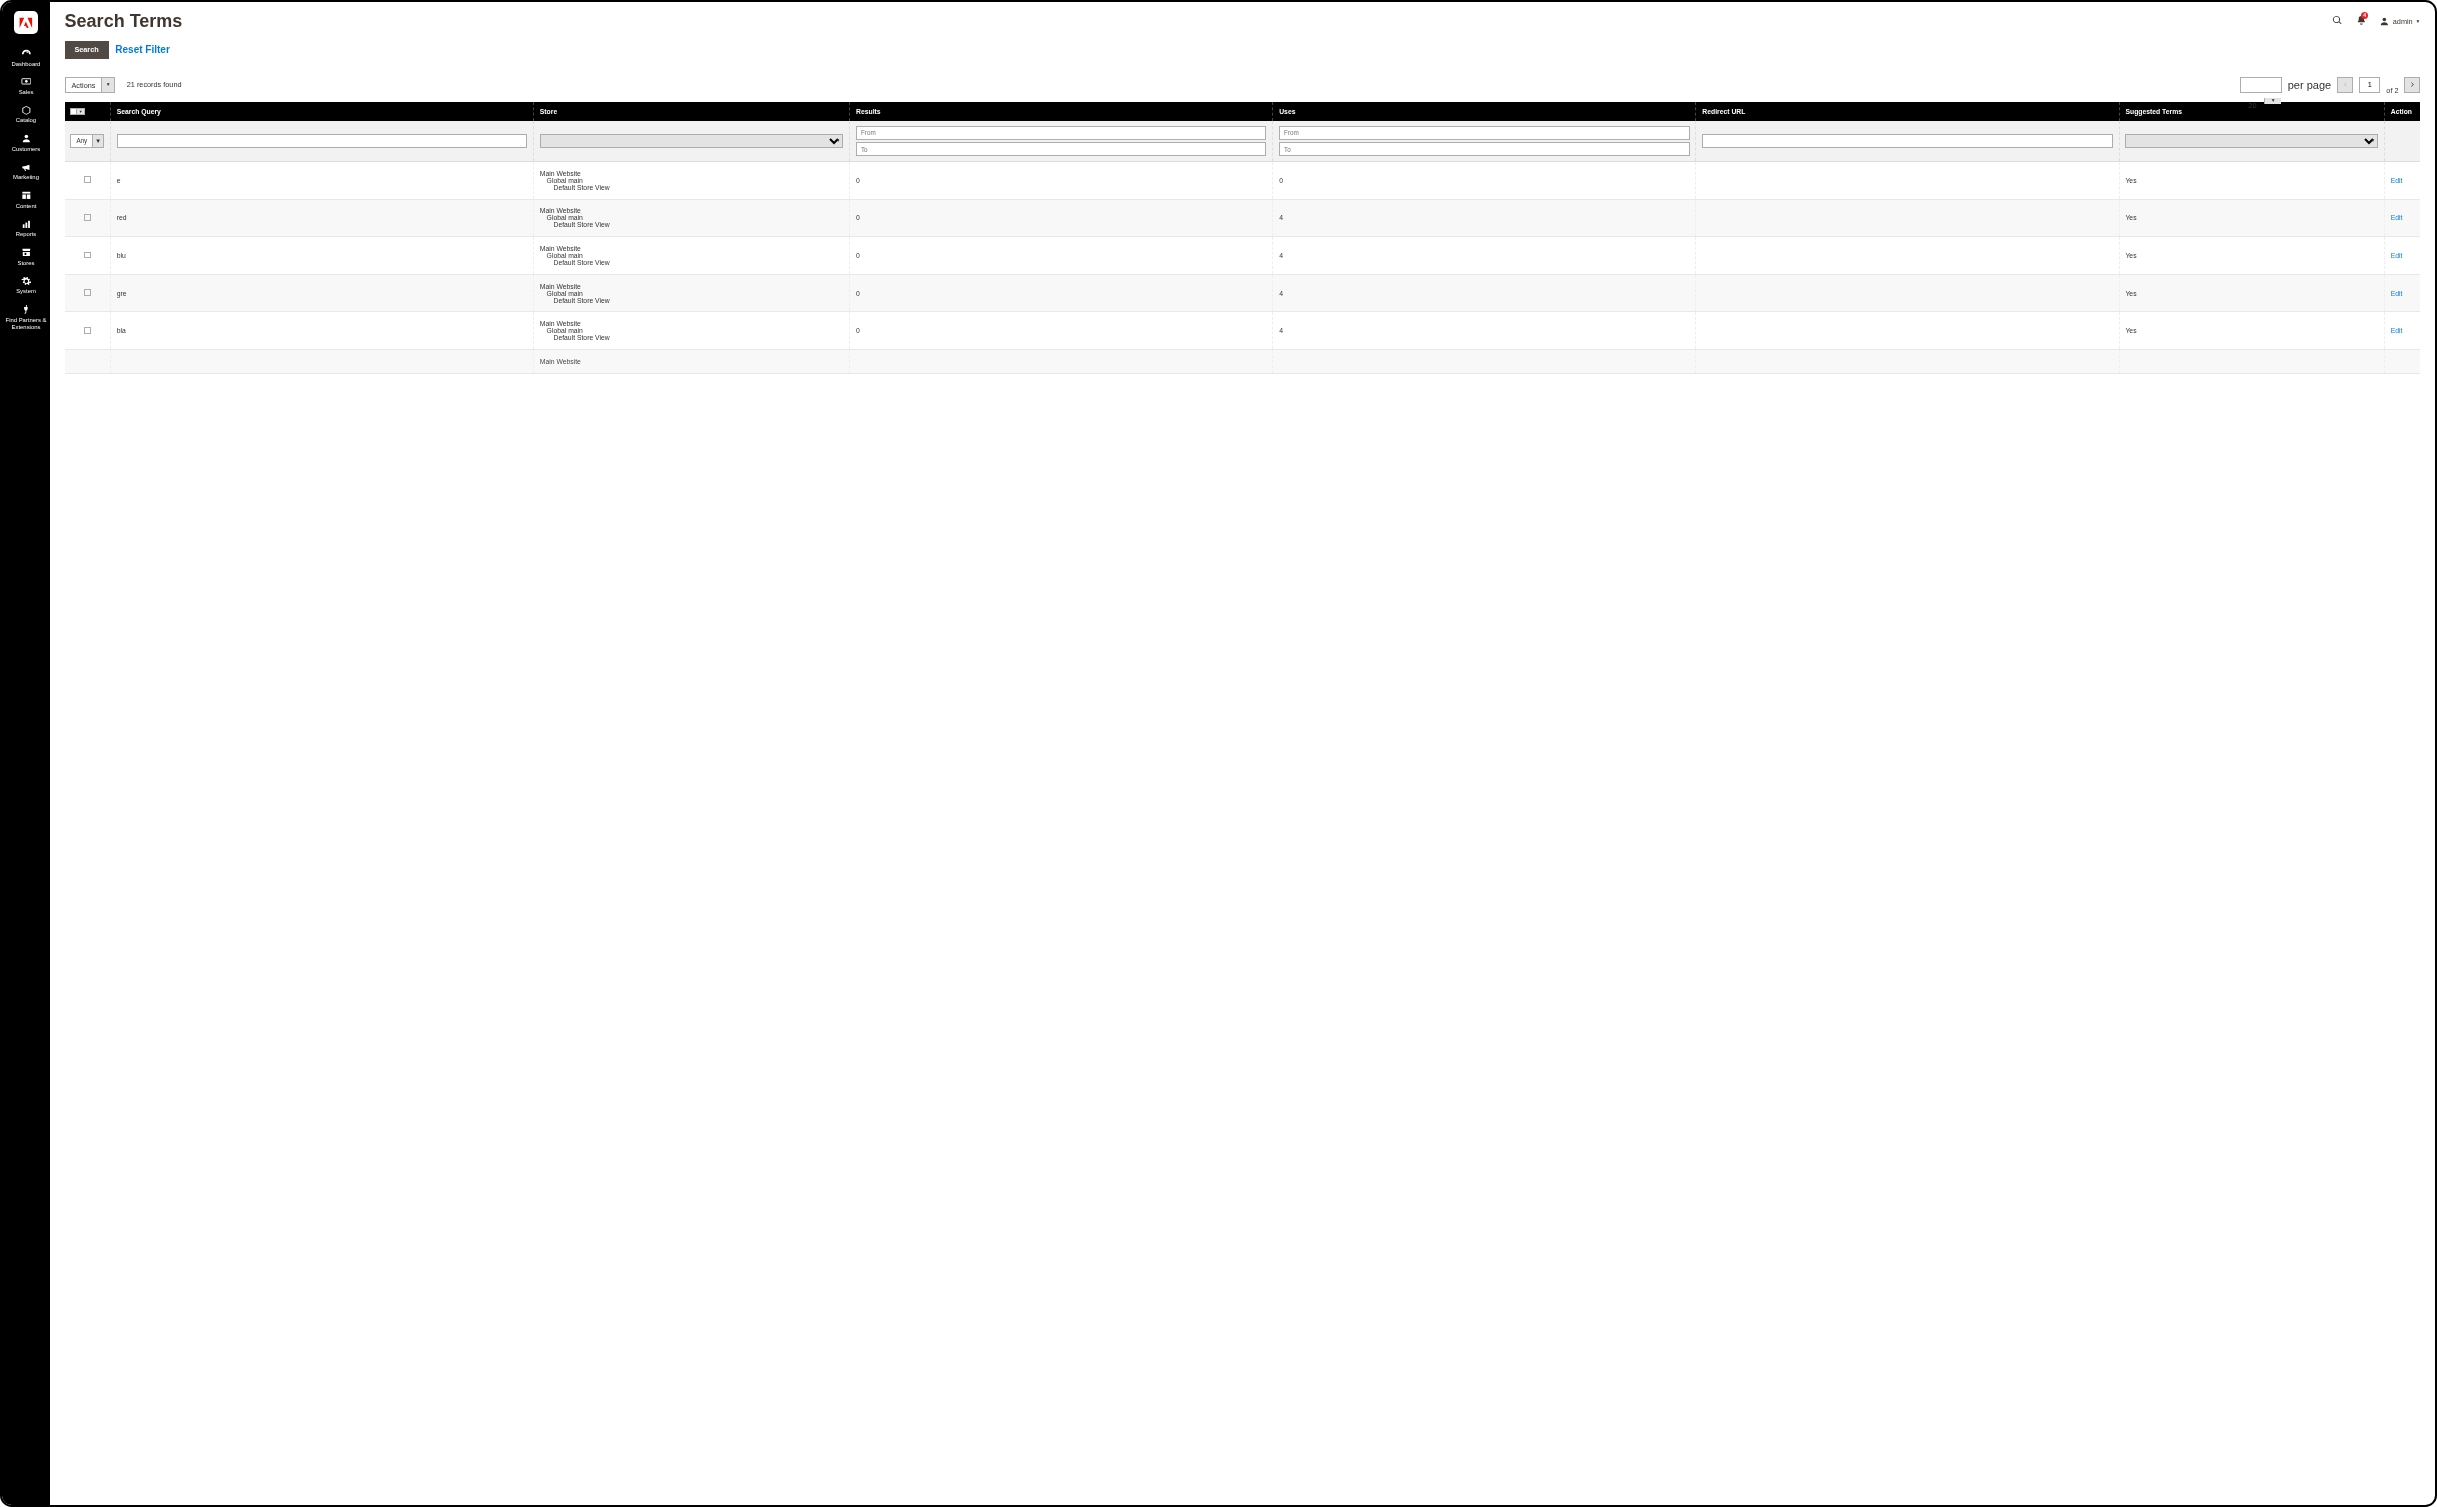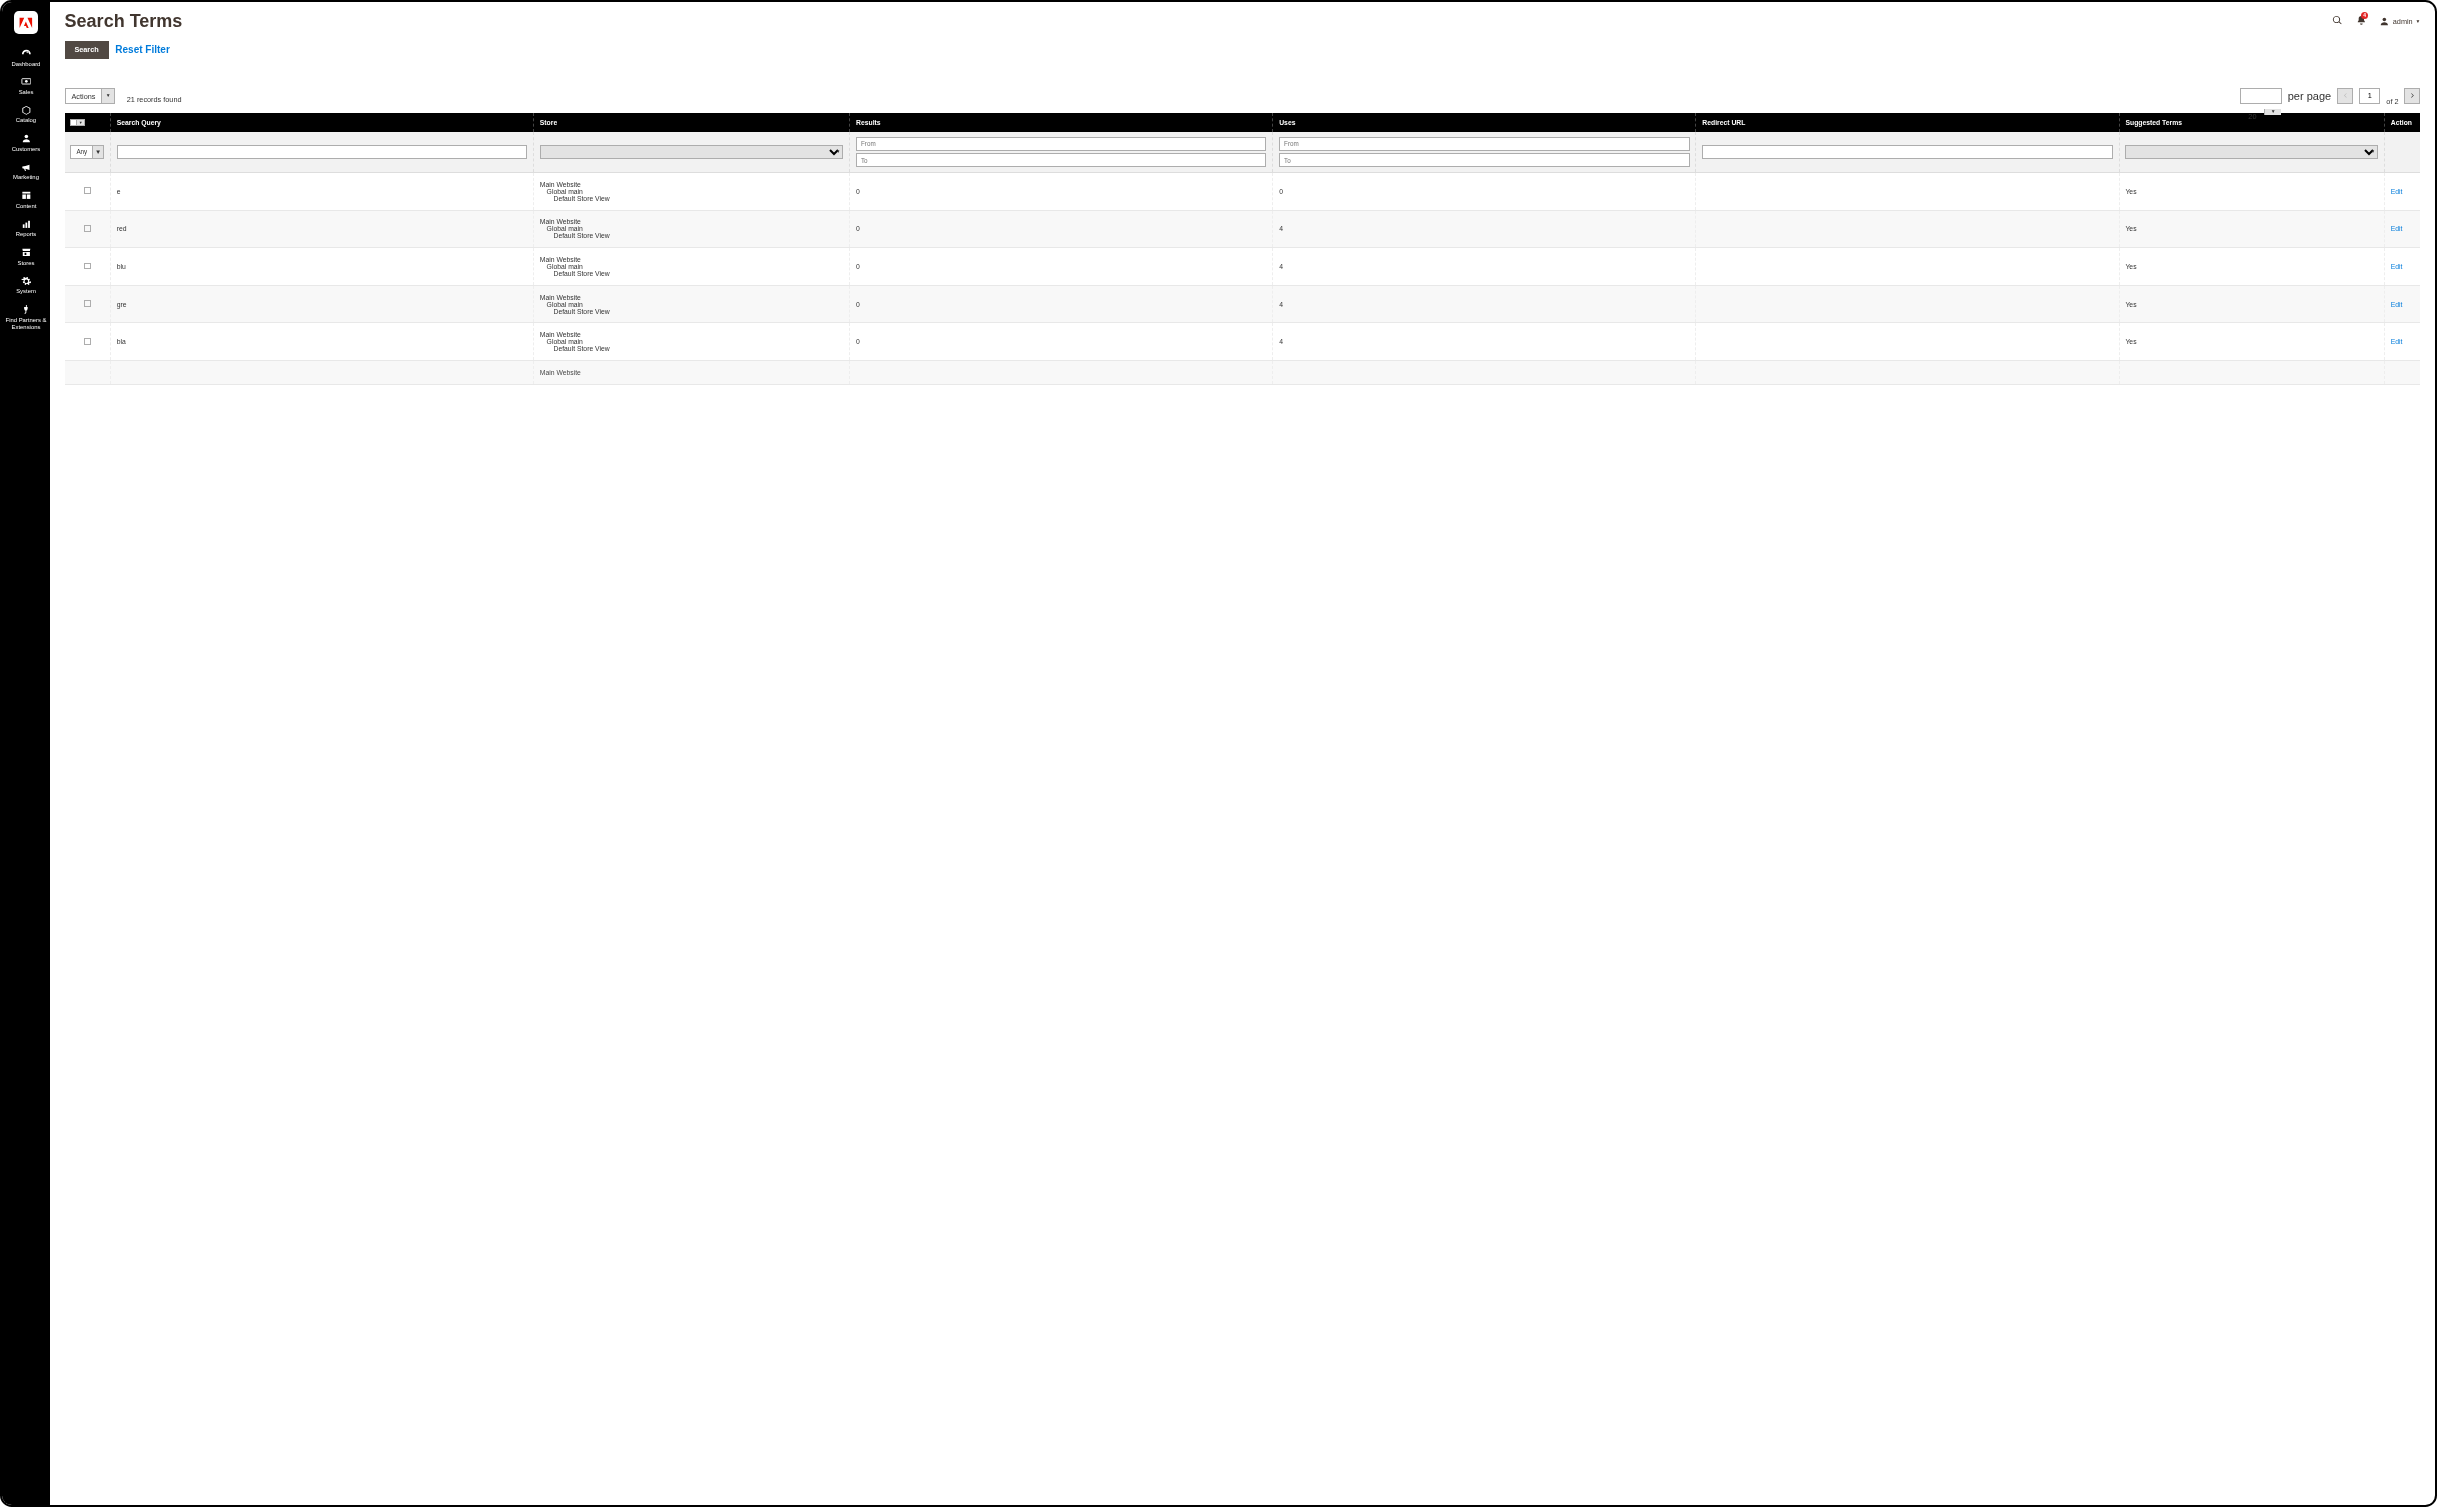--- a/index.html
+++ b/index.html
@@ -109,21 +109,21 @@
   border: none;
   padding: 6.8px 10.7px;
   font-size: 7.8px;
   font-weight: 600;
   cursor: pointer;
 }
 .filter-bar {
   display: flex;
   align-items: center;
   gap: 6.8px;
-  margin-bottom: 26px;
+  margin-bottom: 15px;
 }
 .btn-search {
   background: #514943;
   color: #fff;
   border: none;
   padding: 4.9px 9.8px;
   font-size: 7.3px;
   font-weight: 600;
   cursor: pointer;
 }
@@ -132,21 +132,21 @@
   font-weight: 700;
   cursor: pointer;
   font-size: 10px;
 }
 .grid-controls {
   display: flex;
   align-items: center;
   justify-content: space-between;
   margin-bottom: 6.8px;
 }
-.gc-left { display: flex; align-items: flex-end; gap: 11.7px; }
+.gc-left { display: flex; align-items: center; gap: 11.7px; }
 .sel {
   border: 0.5px solid #adadad;
   background: #fff;
   display: inline-flex;
   align-items: stretch;
   height: 16px;
 }
 .sel > span { padding: 2.9px 5.9px; font-size: 7.3px; }
 .sel > .dd {
   border-left: 0.5px solid #adadad;

